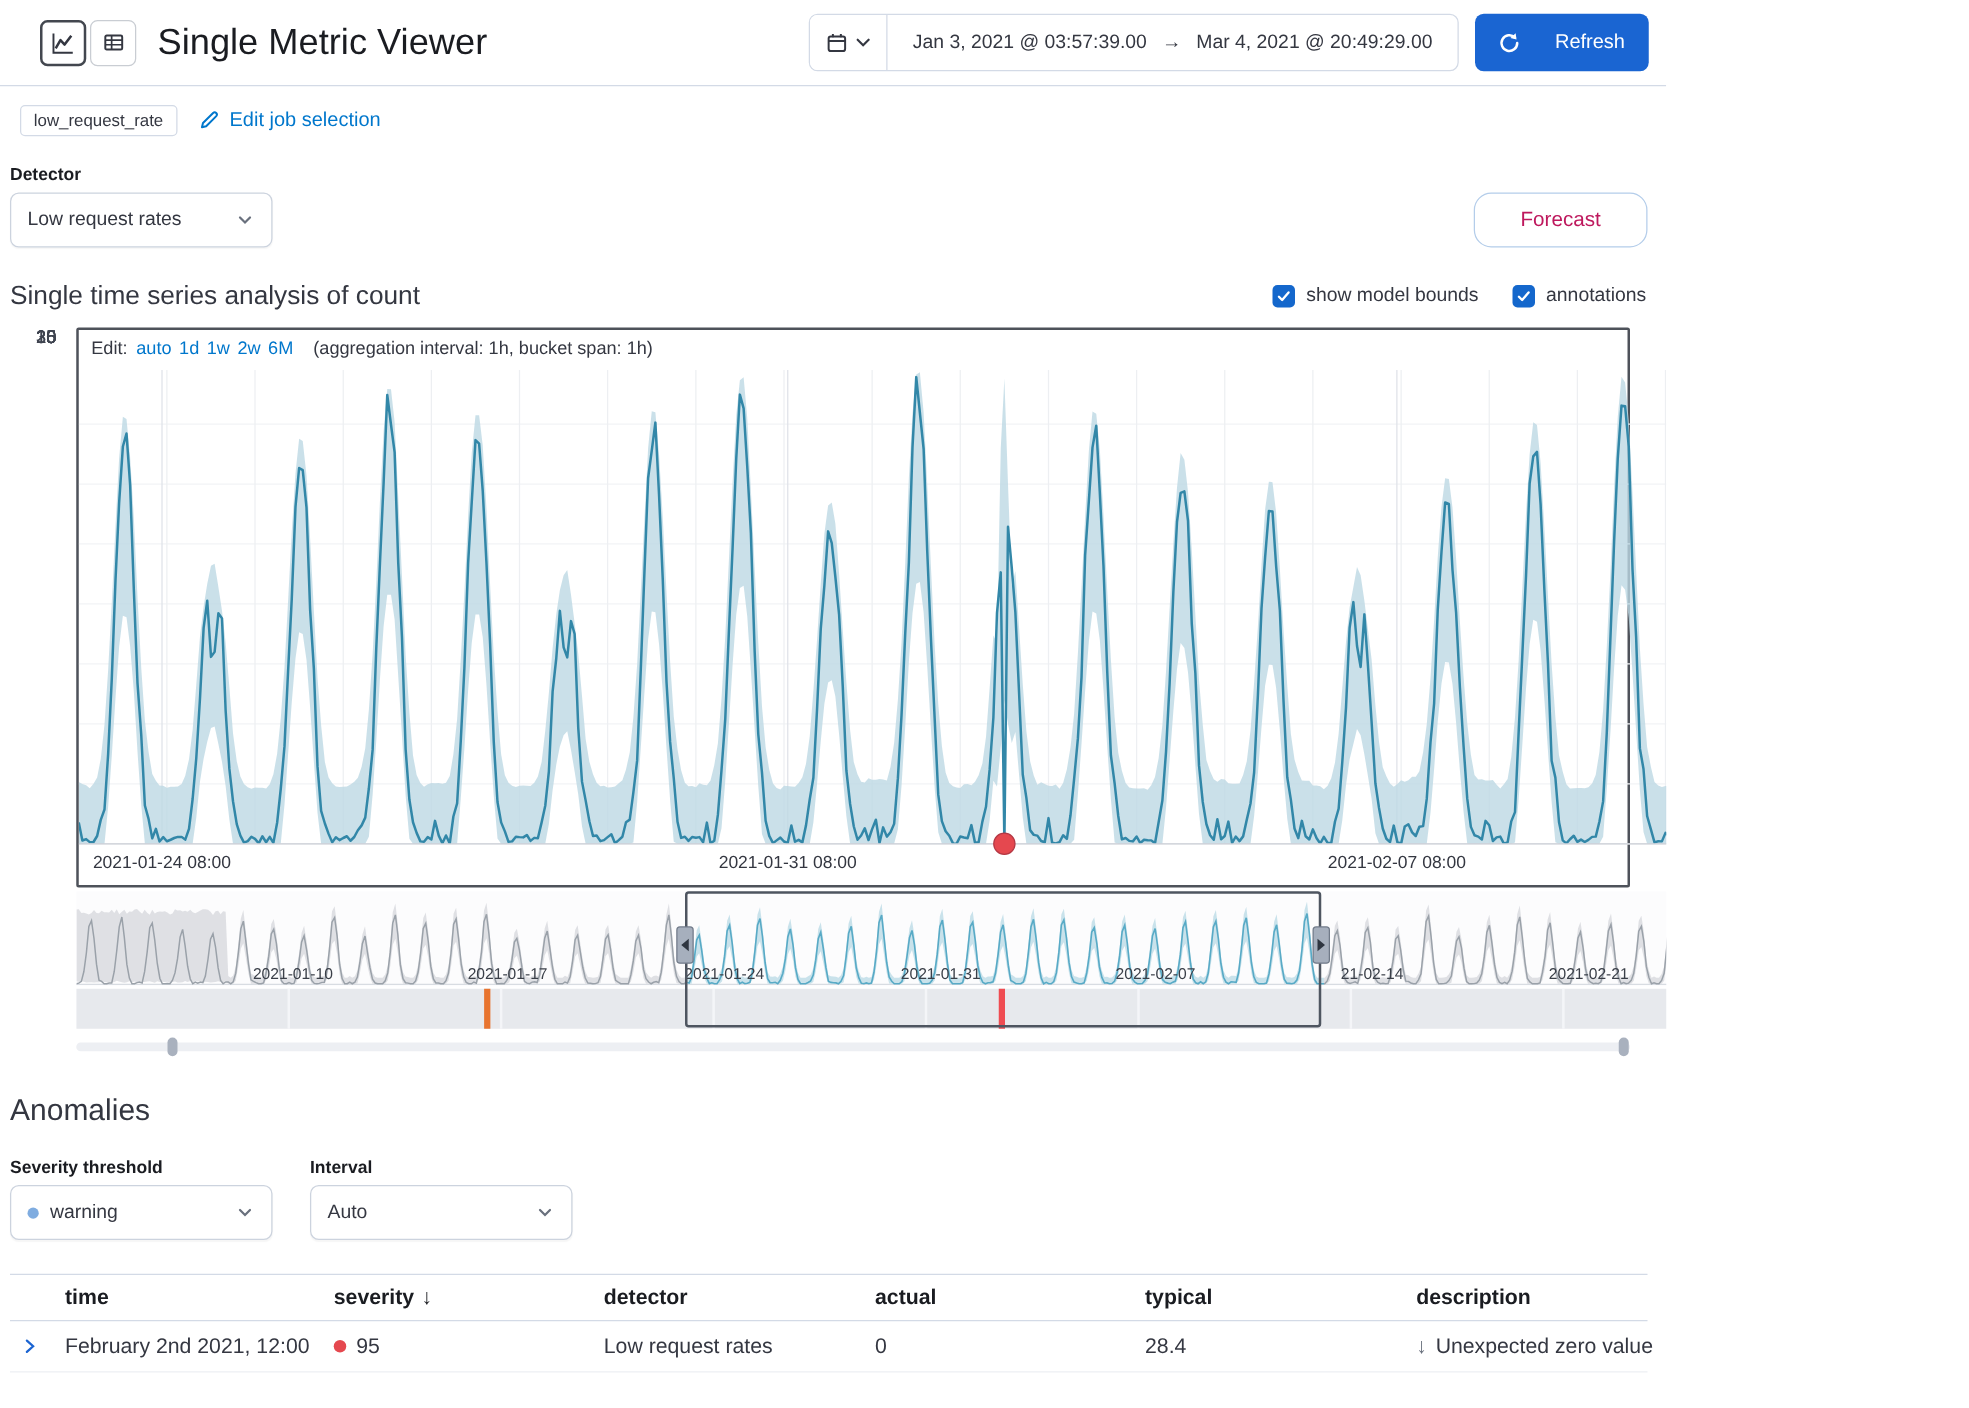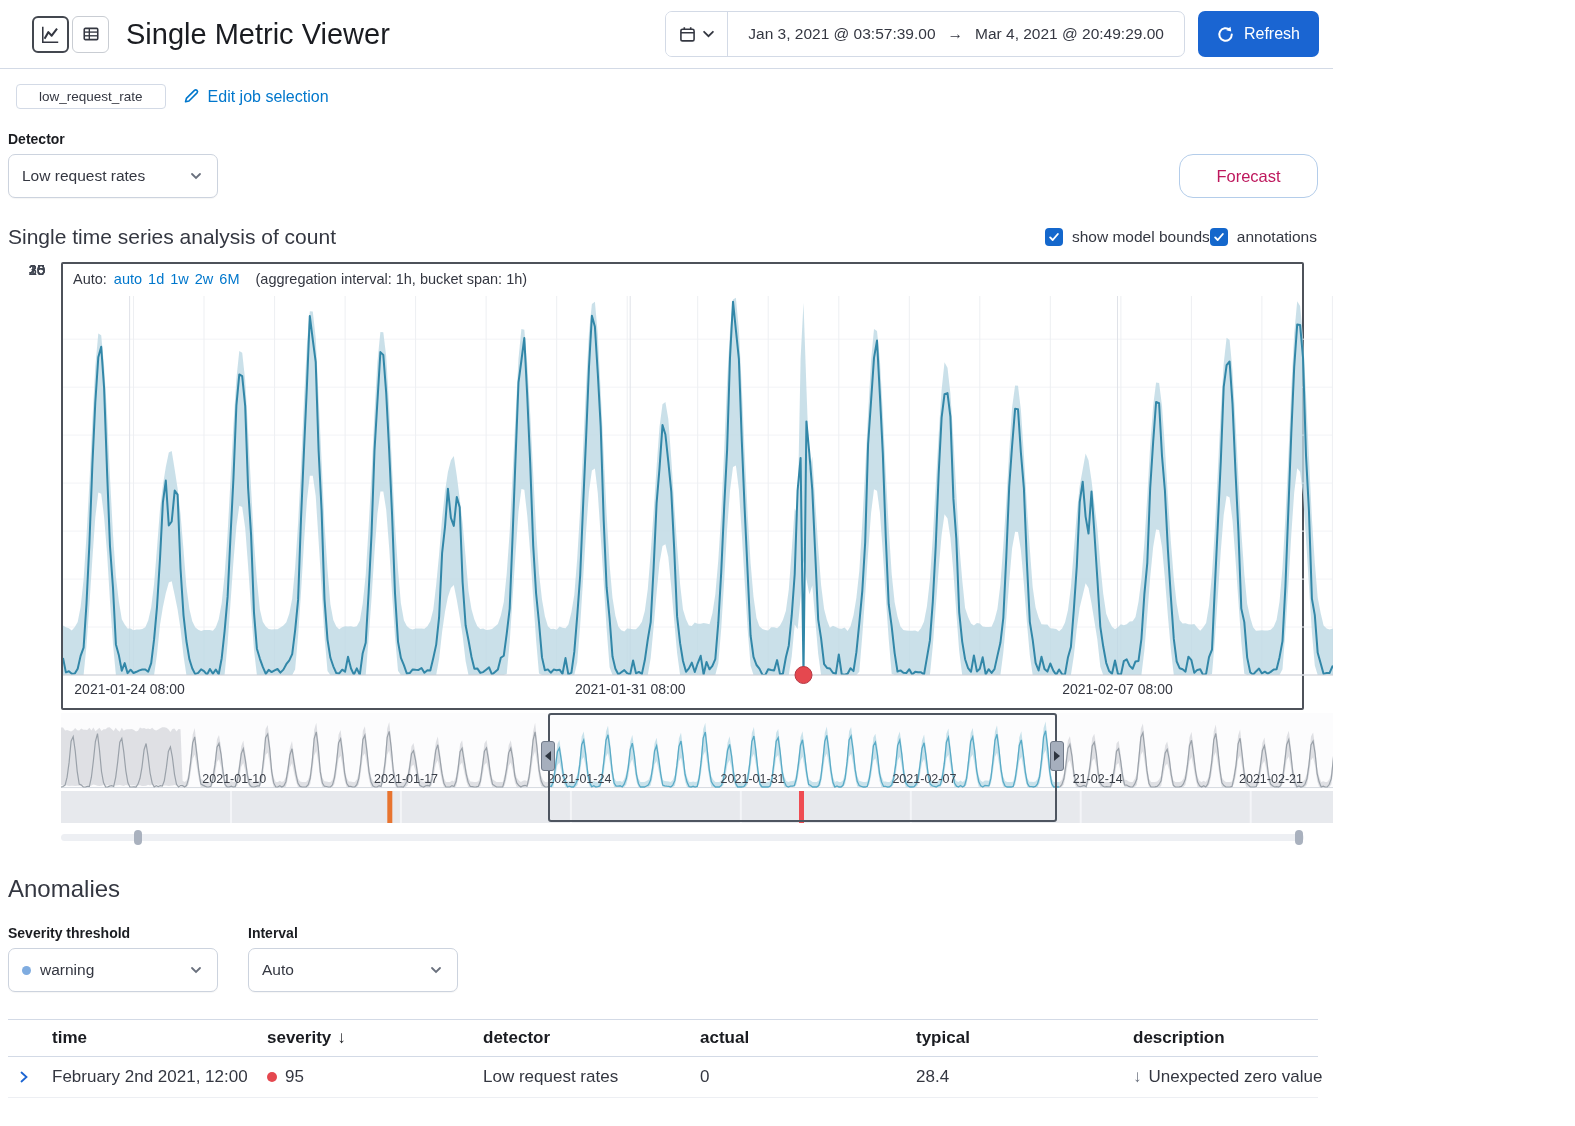--- a/index.html
+++ b/index.html
@@ -10,33 +10,33 @@
 .topbar-left{display:flex;align-items:center}
 .view-toggle{display:flex;gap:3px}
 .icon-btn{width:37px;height:37px;border:1px solid #c9cdd3;border-radius:6px;background:#fff;display:flex;align-items:center;justify-content:center;cursor:pointer}
 .icon-btn.selected{border:2px solid #43474f}
 .topbar h1{font-size:29px;font-weight:500;color:#1a1c21;margin-left:17px}
 .topbar-right{display:flex;align-items:center;gap:13px}
 .datepicker{display:flex;align-items:center;height:46px;border:1px solid #d3dae6;border-radius:7px;background:#fff;overflow:hidden}
 .cal-btn{display:flex;align-items:center;gap:7px;padding:0 13px;height:100%;background:#fff;border:none;border-right:1px solid #d3dae6;cursor:pointer}
 .dates{display:flex;align-items:center;gap:12px;padding:0 20px;font-size:15.5px;color:#343741;white-space:nowrap}
 .date-text{cursor:pointer}
-.refresh-btn{display:flex;align-items:center;gap:10px;height:46px;padding:0 19px;background:#1a65d2;border:none;border-radius:7px;color:#fff;font-size:16px;font-weight:500;cursor:pointer}
+.refresh-btn{display:flex;align-items:center;gap:28px;height:46px;padding:0 19px;background:#1a65d2;border:none;border-radius:7px;color:#fff;font-size:16px;font-weight:500;cursor:pointer}
 .divider{height:1px;background:#d3dae6}
 .job-row{display:flex;align-items:center;gap:17px;padding:15px 16px 12px 16px}
-.badge{border:1px solid #d3dae6;border-radius:4px;padding:4px 22px;font-size:13.5px;background:#fff}
+.badge{border:1px solid #d3dae6;border-radius:4px;padding:4px 10px;font-size:13.5px;background:#fff}
 .edit-link{display:flex;align-items:center;gap:8px;color:#0077cc;font-size:16px;cursor:pointer;text-decoration:none}
 .detector-row{display:flex;justify-content:space-between;align-items:flex-end;padding:10px 15px 0 8px}
 .field-label{display:block;font-weight:700;font-size:14px;color:#1a1c21;margin-bottom:7px}
 .select{width:210px;height:44px;background:#fff;border:1px solid #ccd3de;border-radius:7px;display:flex;align-items:center;padding:0 13px;font-size:15.5px;cursor:pointer;box-shadow:0 1px 1px rgba(0,0,0,0.04)}
 .select .sel-text{flex:1}
 .forecast-btn{width:139px;height:44px;background:#fff;border:1px solid #b4cdea;border-radius:14px;color:#be185d;font-size:16.5px;font-weight:500;cursor:pointer}
 .series-header{display:flex;justify-content:space-between;align-items:center;padding:27px 16px 13px 8px}
 .series-header h2{font-size:21px;font-weight:500;color:#343741}
-.checks{display:flex;}
+.checks{display:flex;gap:27px}
 .check{display:flex;align-items:center;gap:9px;font-size:15.5px;cursor:pointer}
 .cb{width:18px;height:18px;border-radius:4px;background:#1467cc;display:flex;align-items:center;justify-content:center;flex:none}
 .ts-wrap{position:relative;margin:0 29px 0 61px}
 .panel{border:2px solid #4e525a;border-radius:2px;background:#fff}
 .zoom-row{display:flex;align-items:center;padding:7px 0 3px 10px;font-size:14.5px}
 .zoom-prefix{margin-right:7px}
 .zoom-link{color:#0077cc;margin-right:6px;cursor:pointer}
 .zoom-note{margin-left:10px}
 #main-chart,#context-chart{display:block}
 .ylab{position:absolute;left:-50px;width:34px;text-align:right;font-size:14.5px;color:#3f4450}
@@ -177,21 +177,21 @@
         <div class="ylab">5</div>
         <div class="ylab">10</div>
         <div class="ylab">15</div>
         <div class="ylab">20</div>
         <div class="ylab">25</div>
         <div class="ylab">30</div>
         <div class="ylab">35</div>
       </div>
     <div class="panel" id="panel">
       <div class="zoom-row">
-        <span class="zoom-prefix">Auto:</span>
+        <span class="zoom-prefix">Edit:</span>
         <span id="zoom-links"><a class="zoom-link">auto</a><a class="zoom-link">1d</a><a class="zoom-link">1w</a><a class="zoom-link">2w</a><a class="zoom-link">6M</a></span>
         <span class="zoom-note">(aggregation interval: 1h, bucket span: 1h)</span>
       </div>
       <svg id="main-chart" width="1481" height="418">
           <defs>
             <clipPath id="mc">
               <rect x="0" y="4" width="1481" height="381"></rect>
             </clipPath>
           </defs>
           <line x1="0" y1="385.0" x2="1481" y2="385.0" stroke="#f2f3f6"></line>

